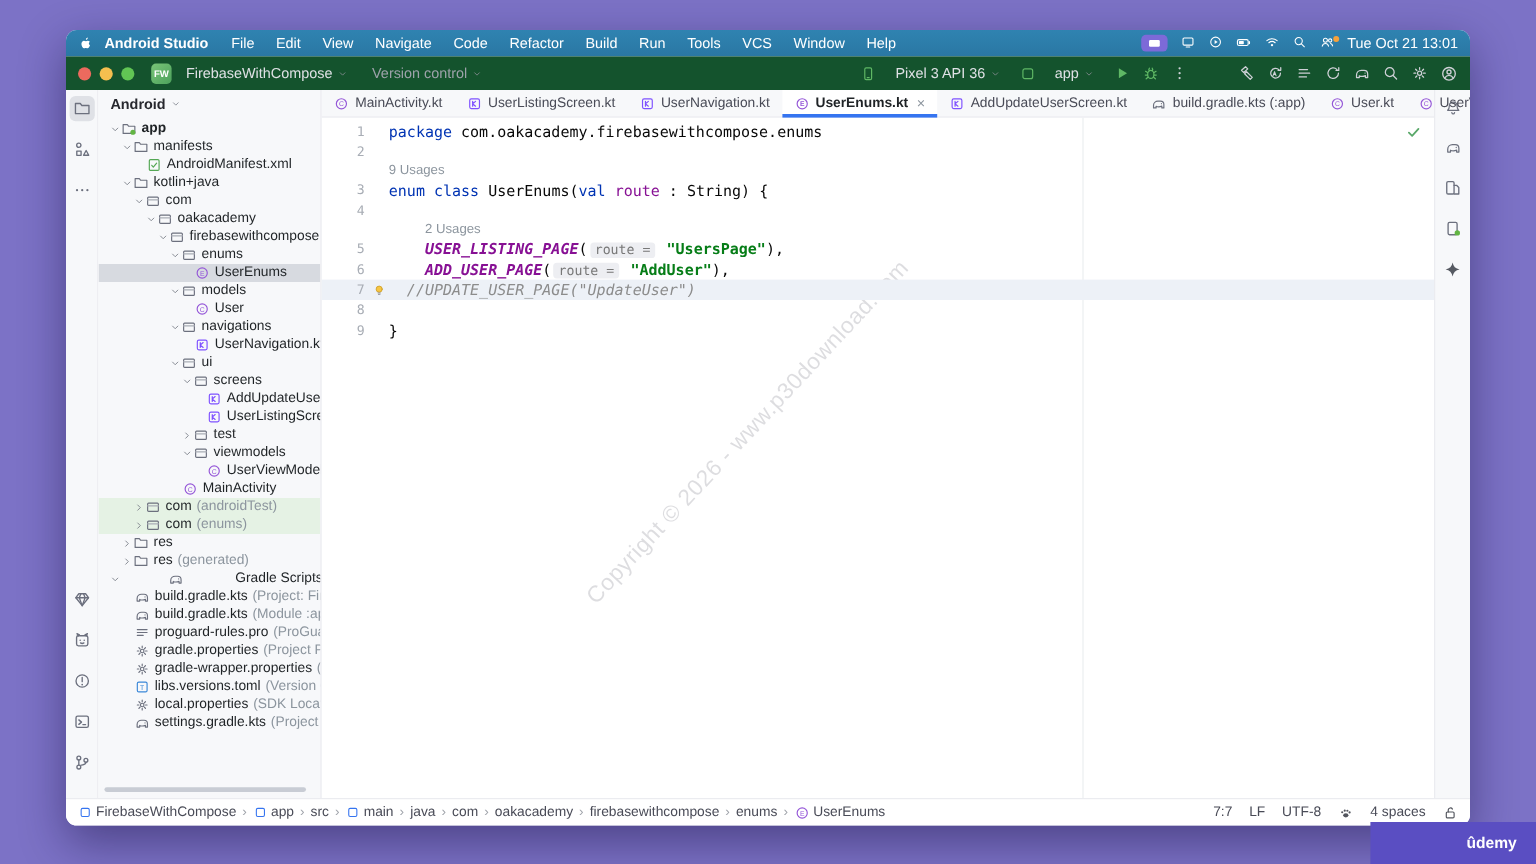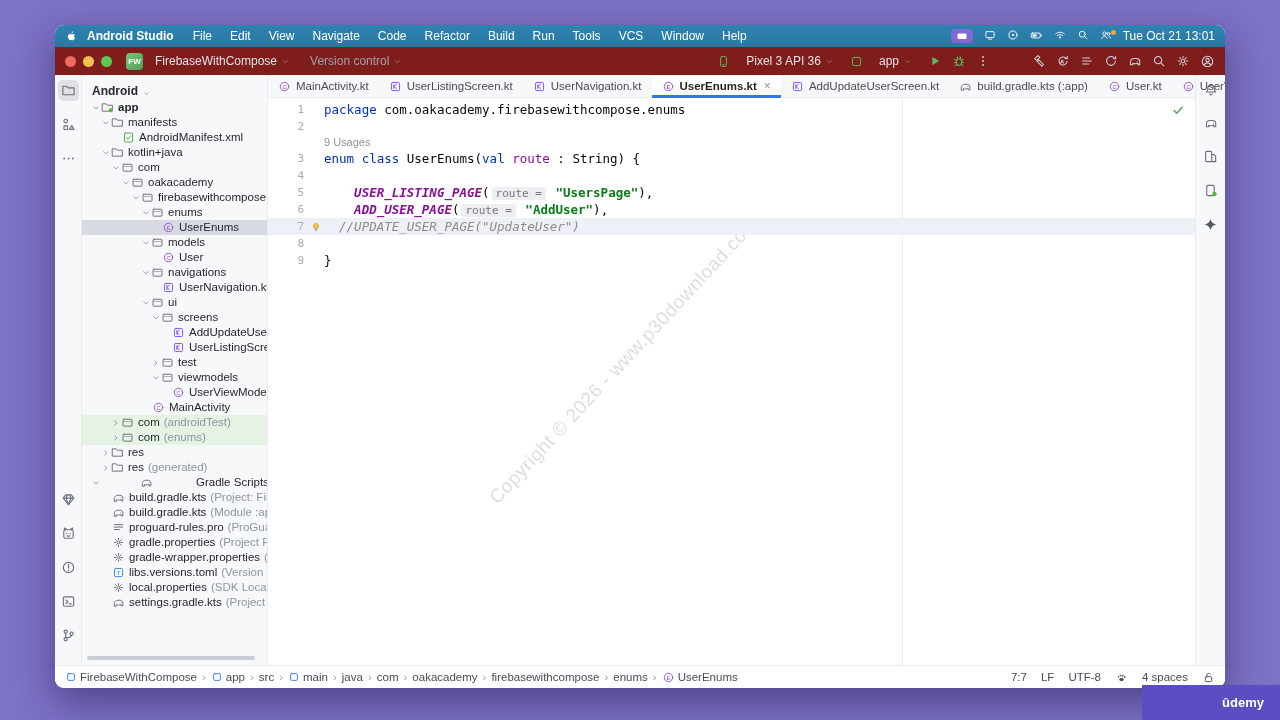--- a/index.html
+++ b/index.html
@@ -17,21 +17,21 @@
     color:#fff; font-size:12px; padding:0 10px; flex:0 0 auto; }
   .menubar .mi { padding:0 9px; white-space:nowrap; }
   .menubar .appname { font-weight:bold; padding:0 10px; }
   .mb-right { margin-left:auto; display:flex; align-items:flex-start; gap:11px; }
   .mb-ic { display:flex; align-items:center; color:#fff; position:relative; }
   .pill { background:#7d6ad8; border-radius:4px; padding:1px 5px; }
   .dot-orange { position:absolute; right:-4px; top:1px; width:5px; height:5px; border-radius:50%; background:#f7a23b; }
   .clock { font-size:12px; white-space:nowrap; }
 
   
-  .titlebar { height:28px; background:#7f1d1d; display:flex; align-items:center; padding:0 10px; flex:0 0 auto;
+  .titlebar { height:28px; background:#14532d; display:flex; align-items:center; padding:0 10px; flex:0 0 auto;
     color:#dfe1e5; font-size:12px; }
   .tl { display:flex; gap:7px; margin-right:14px; }
   .tl i { width:11px; height:11px; border-radius:50%; display:block; }
   .fw-badge { width:17px; height:17px; border-radius:4px; background:linear-gradient(135deg,#79c578,#4da15c);
     color:#fff; font-size:8px; font-weight:bold; display:flex; align-items:center; justify-content:center; margin-right:6px; }
   .tb-item { display:flex; align-items:center; gap:4px; padding:0 6px; white-space:nowrap; }
   .muted { color:#9da2aa; }
   .tb-right { margin-left:auto; display:flex; align-items:center; gap:10px; }
   .tb-ic { color:#ced0d6; display:flex; align-items:center; }
 
@@ -42,21 +42,21 @@
     padding:5px 0 6px; color:#6c707e; flex:0 0 auto; }
   .stripe-left { border-right:1px solid #ebecf0; }
   .stripe-right { width:30px; border-left:1px solid #ebecf0; }
   .st-ic { margin-bottom:13px; display:flex; padding:3px; border-radius:5px; }
   .st-ic.sel { background:#dfe1e6; }
   .st-spacer { flex:1; }
 
   
   .panel { width:186px; border-right:1px solid #ebecf0; background:#f7f8fa; position:relative; overflow:hidden;
     flex:0 0 auto; display:flex; flex-direction:column; }
-  .panel-head { height:23px; display:flex; align-items:flex-end; gap:4px; padding-left:10px; font-size:12px;
+  .panel-head { height:23px; display:flex; align-items:center; gap:4px; padding-left:10px; font-size:12px;
     font-weight:bold; color:#27282e; flex:0 0 auto; }
   .tree { flex:1; overflow:hidden; padding-top:2px; font-size:11.5px; color:#1f2326; }
   .trow { height:15px; line-height:15px; display:flex; align-items:center; white-space:nowrap; }
   .trow .chev { width:11px; display:inline-flex; justify-content:center; color:#7c8089; flex:0 0 auto; }
   .trow .ti { display:inline-flex; margin-right:4px; flex:0 0 auto; }
   .trow.sel { background:#d7dae0; }
   .trow.hl { background:#e5f2e4; }
   .trow .sfx { color:#8c959e; margin-left:4px; }
   .trow.b { font-weight:bold; }
   .panel-scroll { position:absolute; left:5px; bottom:5px; width:168px; height:4px; border-radius:2px; background:#c8ccd4; }
@@ -859,20 +859,24 @@
           <div class="crow">
             <span class="ln">3</span>
             <span class="bslot"></span>
             <span class="code"><span class="kw">enum</span><span class="pl"> </span><span class="kw">class</span><span class="pl"> UserEnums(</span><span class="kw">val</span><span class="pl"> </span><span class="prop">route</span><span class="pl"> : String) {</span></span>
           </div>
           <div class="crow">
             <span class="ln">4</span>
             <span class="bslot"></span>
             <span class="code"></span>
           </div>
+          <div class="urow">
+            <span class="ln"></span>
+            <span style="padding-left: 30.12px;">2 Usages</span>
+          </div>
           <div class="crow">
             <span class="ln">5</span>
             <span class="bslot"></span>
             <span class="code"><span class="pl">    </span><span class="enumc">USER_LISTING_PAGE</span><span class="pl">(</span><span class="chip">route =</span><span class="str"> "UsersPage"</span><span class="pl">),</span></span>
           </div>
           <div class="crow">
             <span class="ln">6</span>
             <span class="bslot"></span>
             <span class="code"><span class="pl">    </span><span class="enumc">ADD_USER_PAGE</span><span class="pl">(</span><span class="chip">route =</span><span class="str"> "AddUser"</span><span class="pl">),</span></span>
           </div>

